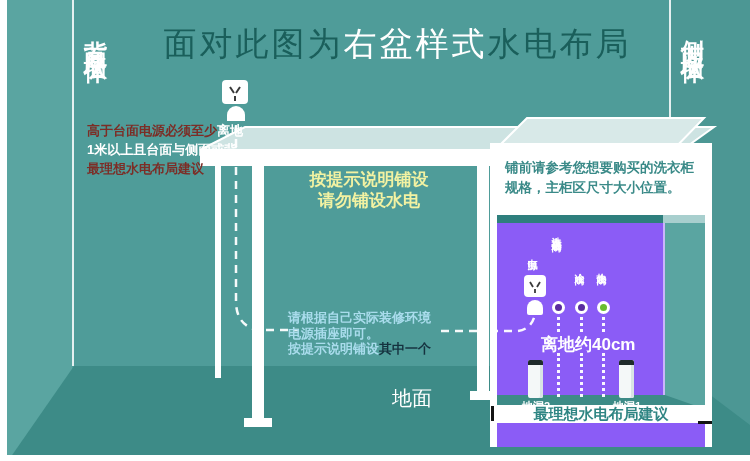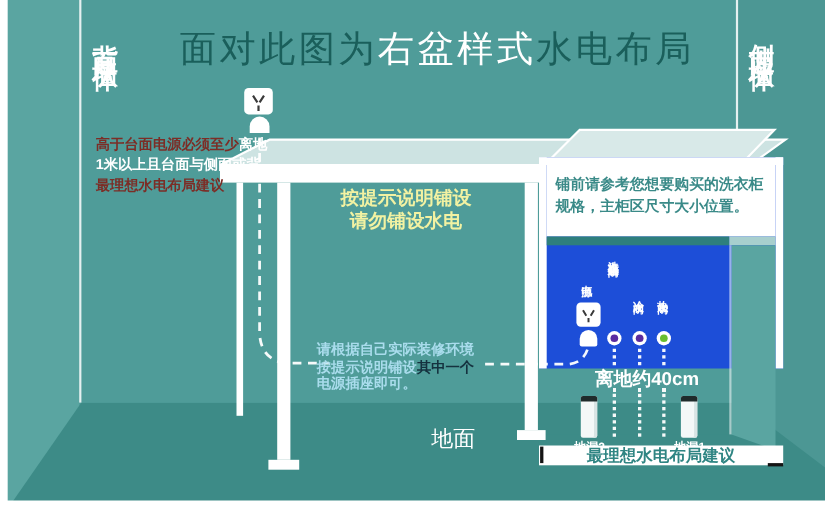--- a/index.html
+++ b/index.html
@@ -42,21 +42,21 @@
                line-height:15.5px;color:#a9dcec;}
   .socket-note div{white-space:nowrap;}
 
   .ground-label{left:312px;top:385px;width:120px;text-align:right;z-index:2;
                 font-size:20px;font-weight:normal;color:#fff;}
 
   .scene-svg{left:0;top:0;z-index:2;pointer-events:none;}
   .cable-overlay{left:0;top:0;z-index:6;pointer-events:none;}
 
   
-  .panel{left:490px;top:143px;width:222px;height:192px;background:#1d4ed8;
+  .panel{left:490px;top:143px;width:222px;height:304px;background:#8b5cf6;
          border:7px solid #fff;border-bottom:none;box-sizing:border-box;z-index:4;}
   .panel-intro{height:57px;background:#fff;padding:8px 0 0 8px;font-size:13.5px;
                font-weight:bold;color:#3a8a88;line-height:20px;}
   .panel-intro div{white-space:nowrap;}
   .panel-divider{height:8px;display:flex;}
   .pd-dark{width:166px;background:#2e7f7d;} .pd-light{width:42px;background:#a8cfce;}
   .panel-scene{position:relative;width:208px;height:190px;}
   .p-side{position:absolute;left:168px;top:0;width:40px;height:190px;background:#5aa5a1;}
   .p-sideline{position:absolute;left:166px;top:0;width:2px;height:172px;background:rgba(255,255,255,.55);}
   .p-floor{position:absolute;left:0;top:0;width:208px;height:190px;background:#3d8b87;
@@ -122,22 +122,22 @@
     <div class="t-maroon">最理想水电布局建议</div>
   </div>
 
   <div class="abs warn">
     <div>按提示说明铺设</div>
     <div>请勿铺设水电</div>
   </div>
 
   <div class="abs socket-note">
     <div>请根据自己实际装修环境</div>
+    <div>电源插座即可。</div>
     <div><span>按提示说明铺设</span><span class="t-dark">其中一个</span></div>
-    <div>电源插座即可。</div>
   </div>
 
   <div class="abs ground-label">地面</div>
 
   <div class="abs panel">
     <div class="panel-intro">
       <div>铺前请参考您想要购买的洗衣柜</div>
       <div>规格，主柜区尺寸大小位置。</div>
     </div>
     <div class="panel-divider">

